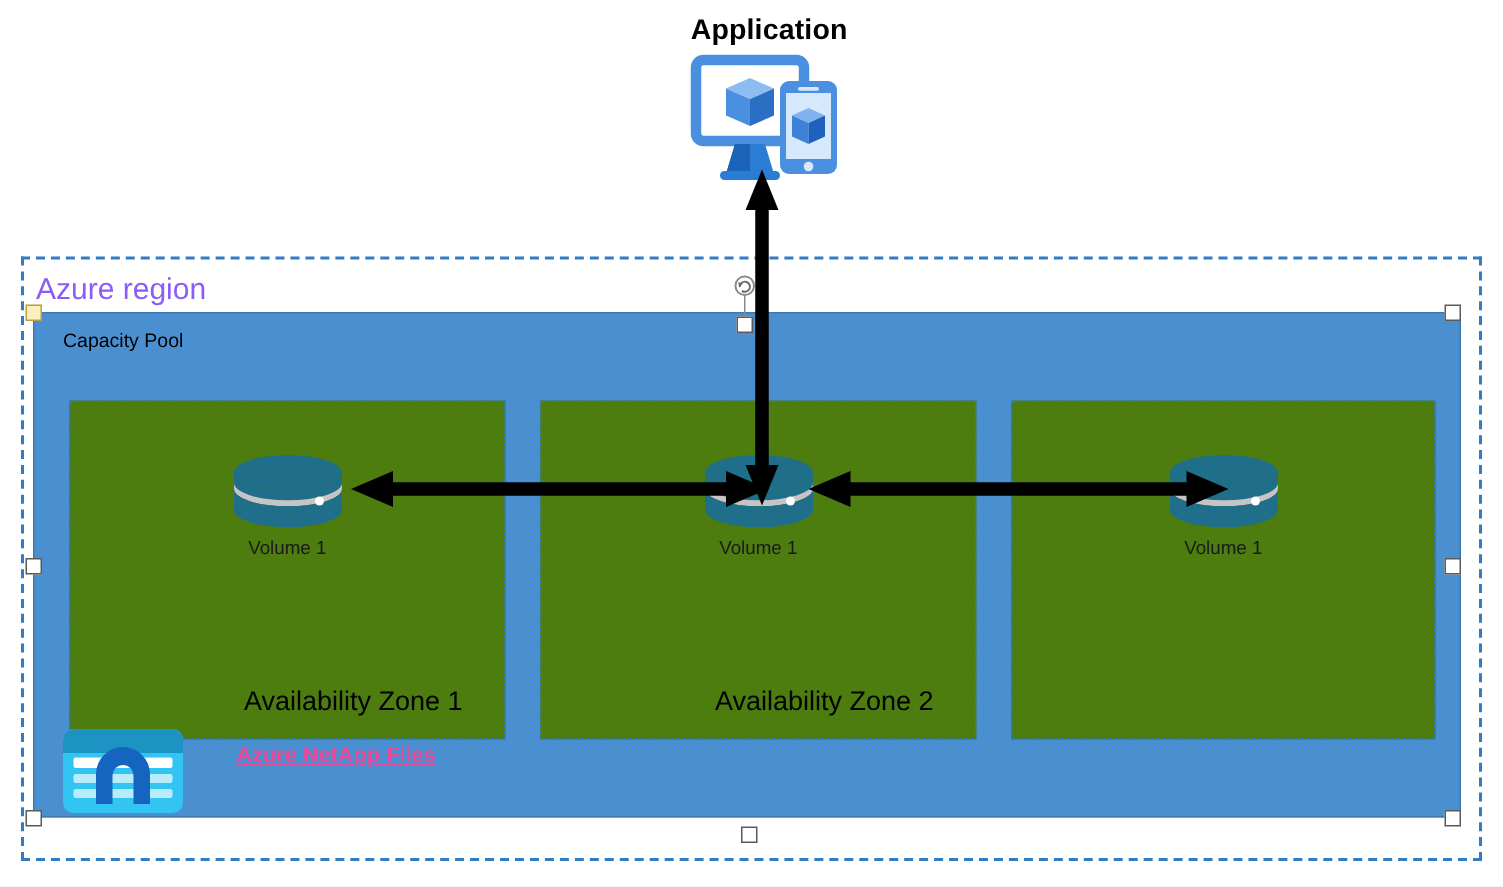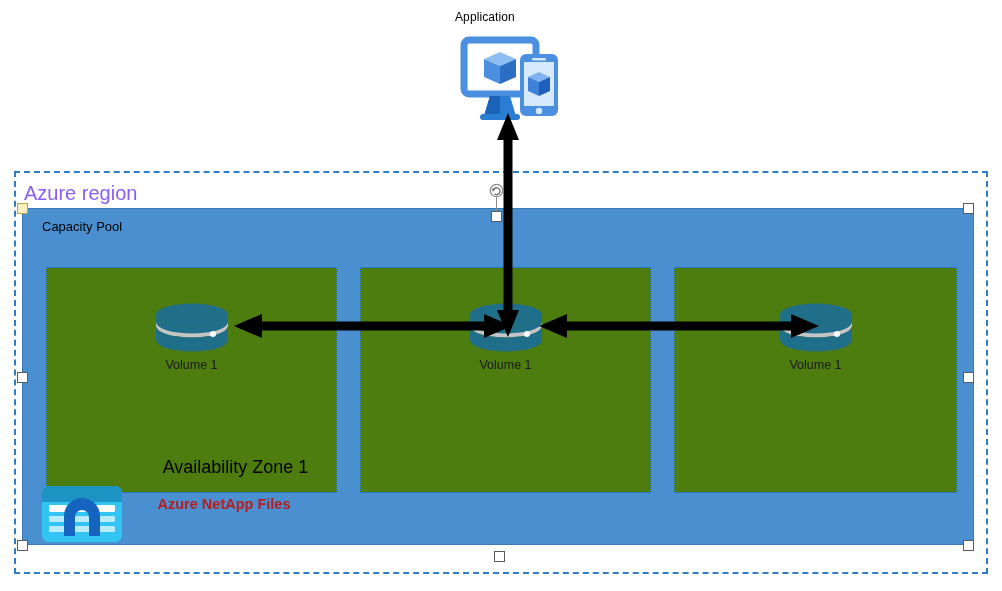--- a/index.html
+++ b/index.html
@@ -27,23 +27,23 @@
     position: absolute;
     left: 455px;
     top: 10px;
     width: 110px;
     height: 115px;
   }
   #app-title {
     position: absolute;
     left: 0; top: 0;
     width: 110px;
-    text-align: left;
-    font-size: 12px;
-    font-weight: normal;
+    text-align: right;
+    font-size: 19px;
+    font-weight: bold;
     color: #000000;
     letter-spacing: 0.1px;
     white-space: nowrap;
   }
   #app-icon {
     position: absolute;
     left: 5px;
     top: 22px;
     width: 105px;
     height: 95px;
@@ -149,22 +149,23 @@
     height: 60px;
   }
   #netapp-text {
     position: absolute;
     left: 94px;
     top: 10px;
     width: 180px;
     text-align: center;
     font-size: 14.5px;
     font-weight: bold;
-    color: #b91c1c;
+    color: #ec4899;
     line-height: 1.45;
+    text-decoration: underline;
   }
   #netapp-text span { display: block; white-space: nowrap; }
 
   
   #arrows {
     position: absolute;
     left: 0; top: 0;
     width: 1002px;
     height: 591px;
     pointer-events: none;
@@ -258,20 +259,21 @@
     <div class="volume-wrap">
       <svg class="volume-icon" viewBox="0 0 78 52">
         <ellipse cx="39" cy="13" rx="36" ry="11.5" fill="#1f6f8b"></ellipse>
         <path d="M3 13 L3 21 A36 11.5 0 0 0 75 21 L75 13 A36 11.5 0 0 1 3 13 Z" fill="#1f6f8b"></path>
         <path d="M3 20 A36 11.5 0 0 0 75 20 L75 24 A36 11.5 0 0 1 3 24 Z" fill="#c5c5c5"></path>
         <path d="M3 24 L3 38 A36 11.5 0 0 0 75 38 L75 24 A36 11.5 0 0 1 3 24 Z" fill="#1f6f8b"></path>
         <circle cx="60" cy="32" r="3" fill="#ffffff"></circle>
       </svg>
       <span class="volume-label">Volume 1</span>
     </div>
+    <div class="zone-label">Availability Zone 2</div>
   </div>
 
   <div class="zone" id="zone-3">
     <div class="volume-wrap">
       <svg class="volume-icon" viewBox="0 0 78 52">
         <ellipse cx="39" cy="13" rx="36" ry="11.5" fill="#1f6f8b"></ellipse>
         <path d="M3 13 L3 21 A36 11.5 0 0 0 75 21 L75 13 A36 11.5 0 0 1 3 13 Z" fill="#1f6f8b"></path>
         <path d="M3 20 A36 11.5 0 0 0 75 20 L75 24 A36 11.5 0 0 1 3 24 Z" fill="#c5c5c5"></path>
         <path d="M3 24 L3 38 A36 11.5 0 0 0 75 38 L75 24 A36 11.5 0 0 1 3 24 Z" fill="#1f6f8b"></path>
         <circle cx="60" cy="32" r="3" fill="#ffffff"></circle>

